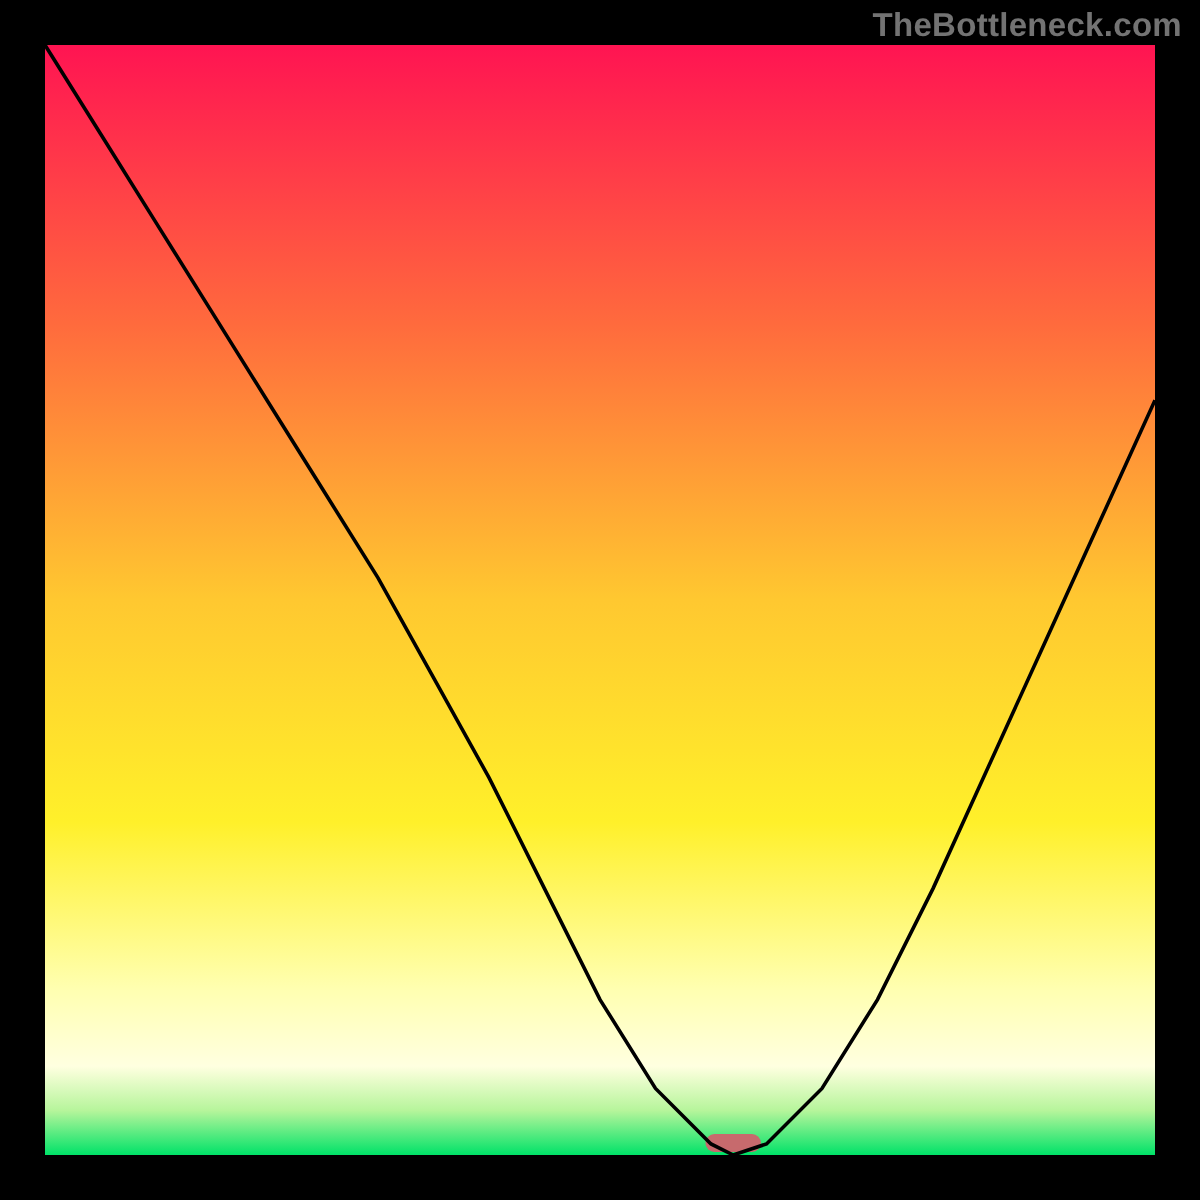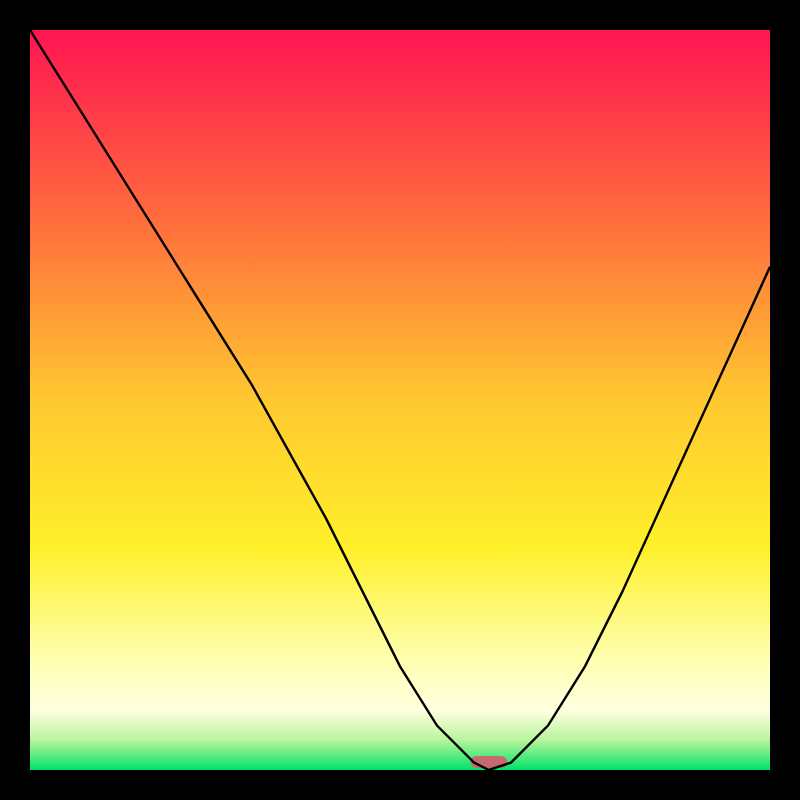--- a/index.html
+++ b/index.html
@@ -36,20 +36,21 @@
   }
   .plot-area svg {
     display: block;
   }
 </style>
 </head>
 <body>
 
 <div class="frame">
 
+  <div class="watermark">TheBottleneck.com</div>
 
   <div class="plot-area">
     <svg id="chart-svg" viewBox="0 0 740 740" width="740" height="740">
       <defs>
         <linearGradient id="bg-grad" x1="0" y1="0" x2="0" y2="1">
             <stop offset="0%" stop-color="#ff1452"></stop>
             <stop offset="25%" stop-color="#ff6a3d"></stop>
             <stop offset="50%" stop-color="#ffc830"></stop>
             <stop offset="70%" stop-color="#fff02a"></stop>
             <stop offset="85%" stop-color="#ffffb0"></stop>

